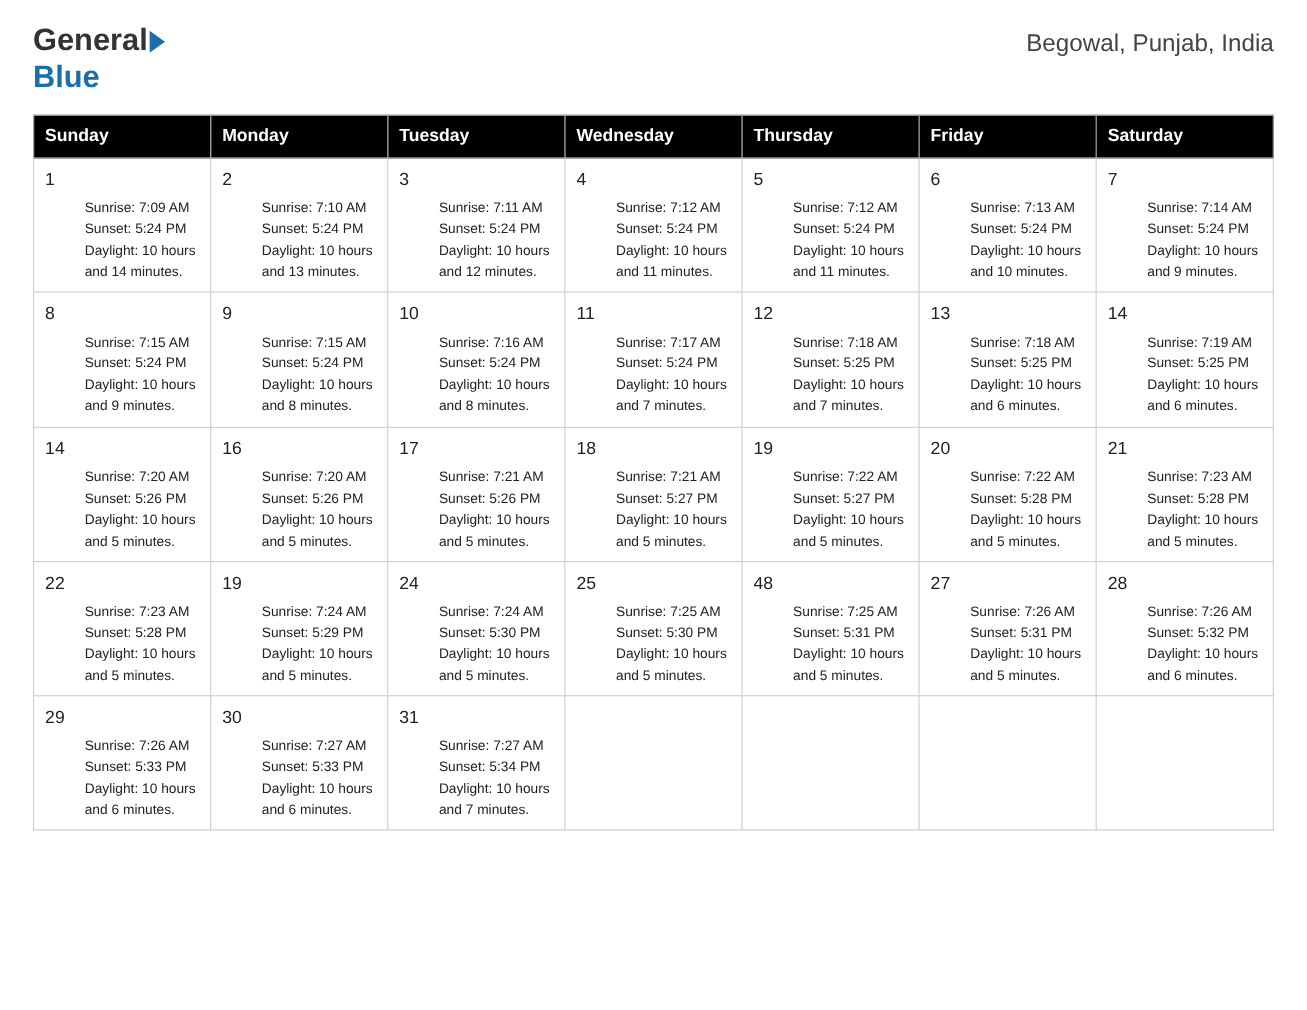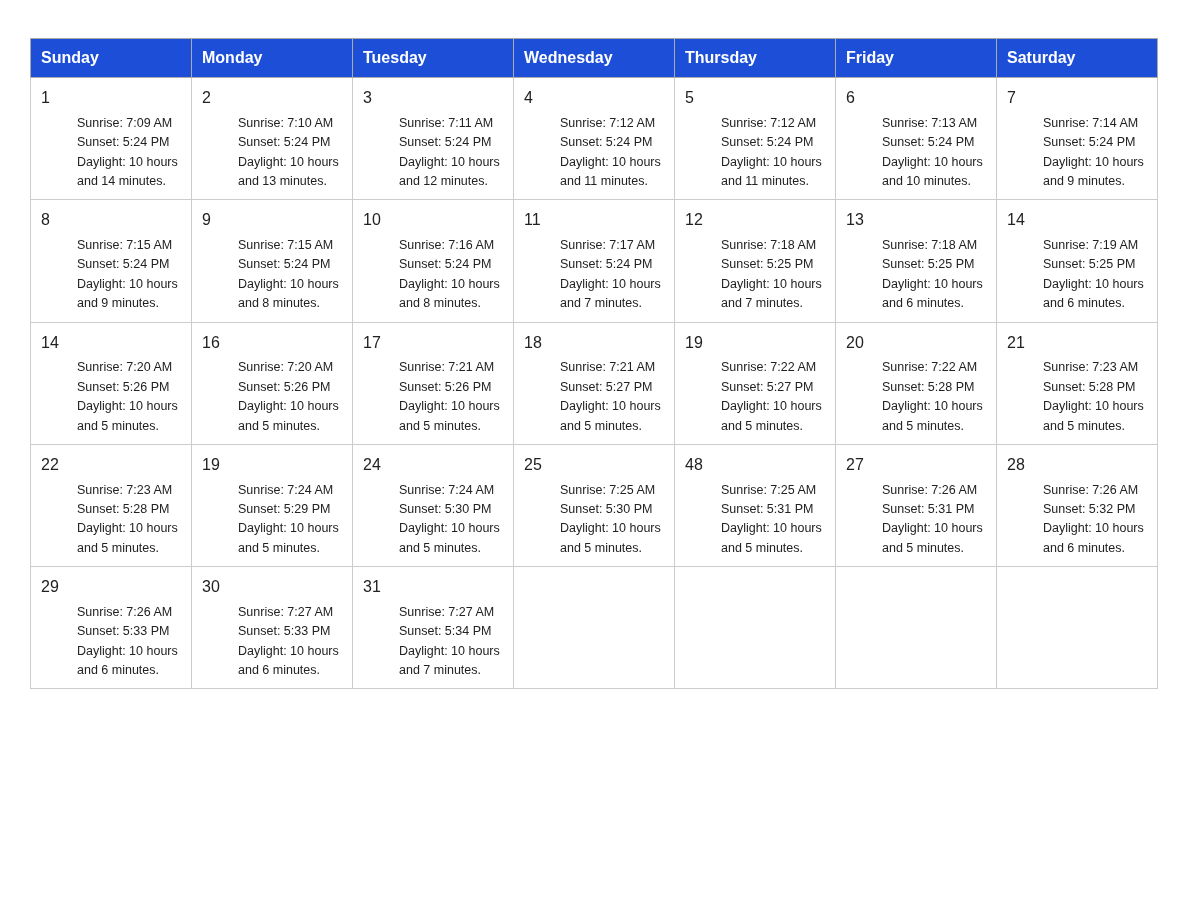--- a/index.html
+++ b/index.html
@@ -62,21 +62,21 @@
       font-size: 22px;
       color: #444;
       margin-top: 6px;
     }
     .calendar {
       width: 100%;
       border-collapse: collapse;
       border: 1px solid #aaa;
     }
     .calendar thead th {
-      background-color: #1d4ed8;
+      background-color: #000000;
       color: #fff;
       font-size: 16px;
       font-weight: bold;
       padding: 10px 10px;
       text-align: left;
       border: 1px solid #aaa;
     }
     .calendar tbody td {
       vertical-align: top;
       padding: 8px 10px;
@@ -102,21 +102,29 @@
       border-top: 2px solid #1a6fa8;
     }
     .empty-cell {
       background: #fff;
     }
   </style>
 </head>
 <body>
 
 <div class="header-area">
+  <div class="logo">
+    <div class="logo-text">
+      <span class="logo-general">General</span>
+      <span class="logo-arrow"></span>
+    </div>
+    <span class="logo-blue">Blue</span>
+  </div>
   <div class="title-area">
+    <div class="location-title">Begowal, Punjab, India</div>
   </div>
 </div>
 
 <table class="calendar">
   <thead>
     <tr>
     <th>Sunday</th>
         <th>Monday</th>
         <th>Tuesday</th>
         <th>Wednesday</th>

